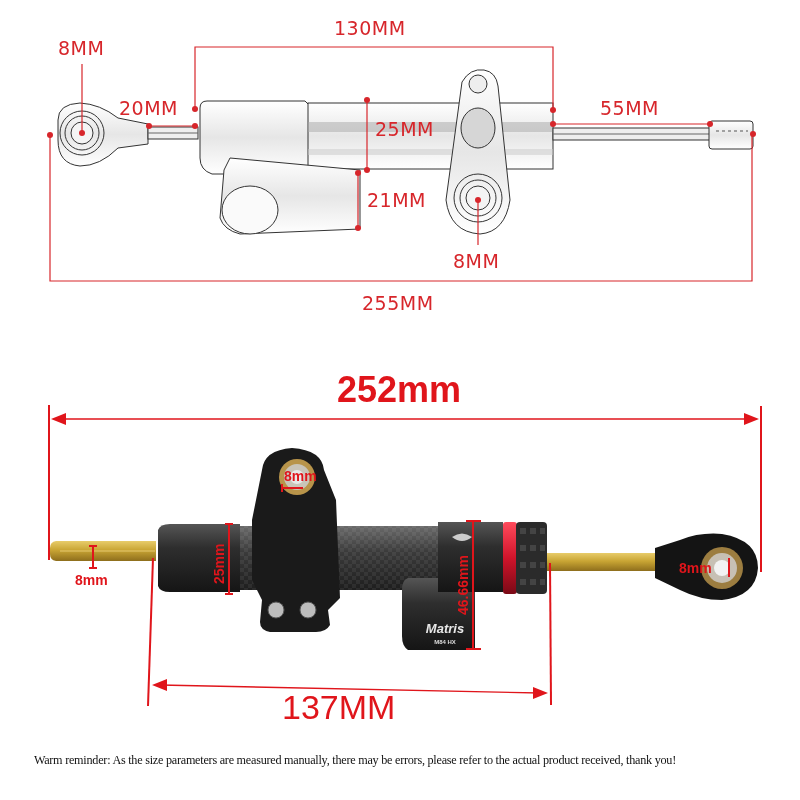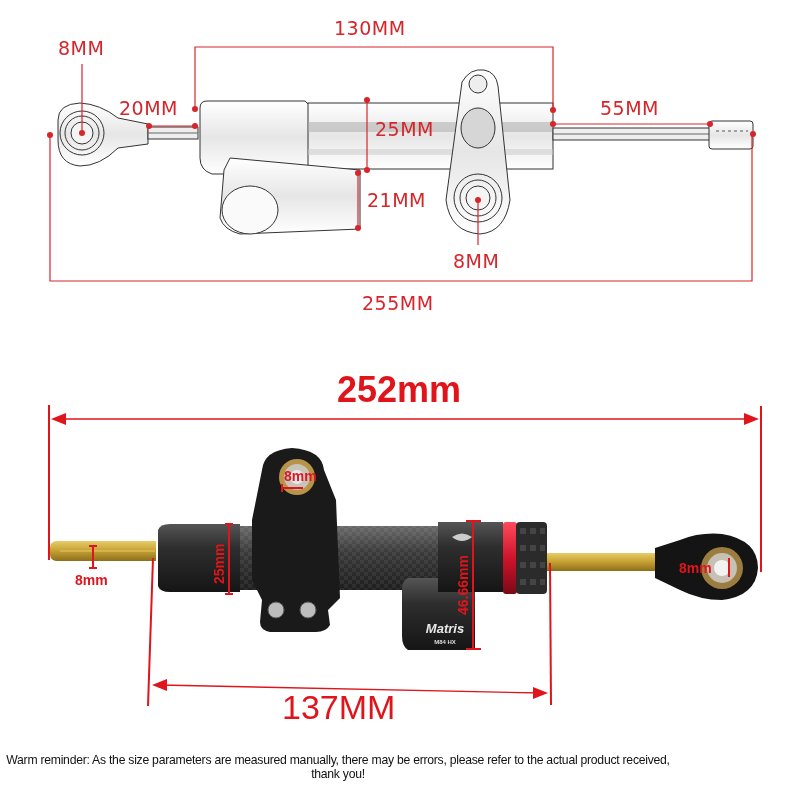--- a/index.html
+++ b/index.html
@@ -1,20 +1,20 @@
 <!DOCTYPE html>
 <html><head>
 <meta charset="utf-8">
 <style>
   html, body { margin:0; padding:0; background:#ffffff; }
   body { width:800px; height:800px; position:relative; overflow:hidden; font-family:"Liberation Sans", sans-serif; }
   svg { position:absolute; left:0; top:0; }
   .lbl-thin { font-family:"DejaVu Sans", sans-serif; fill:#d7262b; font-size:19px; letter-spacing:0.5px; }
   .lbl-bold { font-family:"Liberation Sans", sans-serif; font-weight:bold; fill:#e0151b; }
-  .reminder { position:absolute; left:0; top:753px; width:676px; text-align:center; font-family:Liberation Sans, sans-serif; font-size:12.2px; color:#111; letter-spacing:-0.25px; }
+  .reminder { position:absolute; left:0; top:753px; width:676px; text-align:right; font-family:Liberation Serif, serif; font-size:12.2px; color:#111; letter-spacing:-0.25px; }
 </style>
 </head>
 <body>
 
 <svg width="800" height="800" viewBox="0 0 800 800" xmlns="http://www.w3.org/2000/svg">
   <defs>
     <linearGradient id="brass" x1="0" y1="0" x2="0" y2="1">
       <stop offset="0" stop-color="#e8cc6a"></stop>
       <stop offset="0.45" stop-color="#c9a534"></stop>
       <stop offset="1" stop-color="#8e6e1c"></stop>

